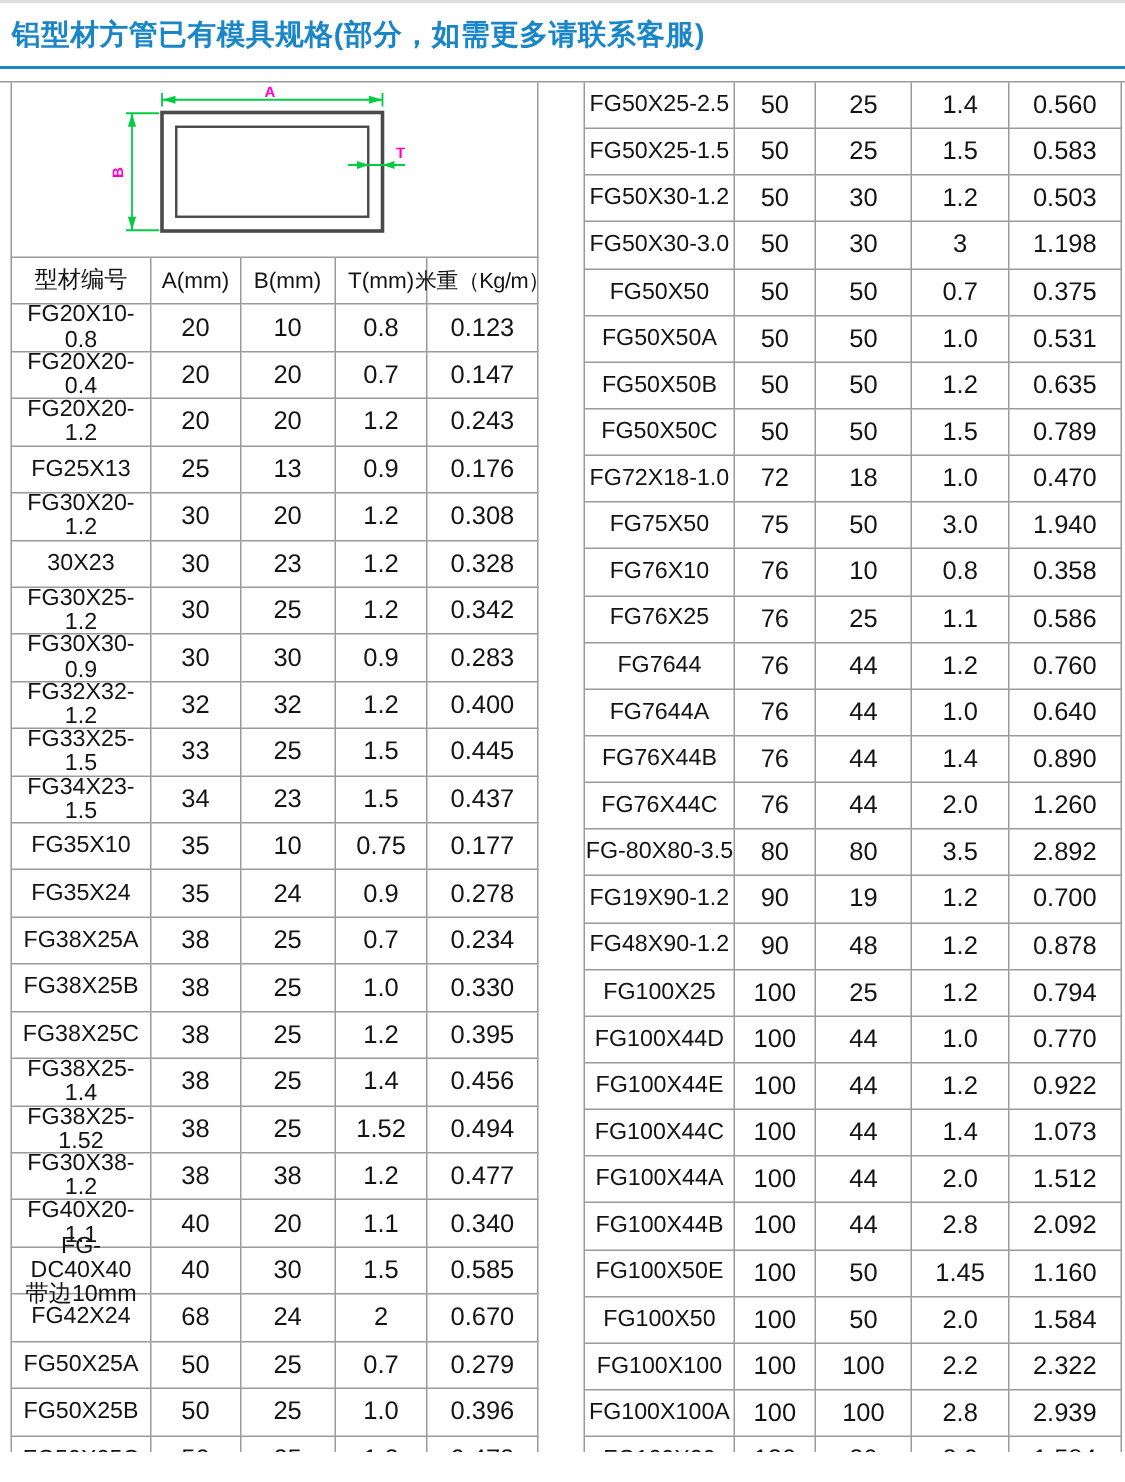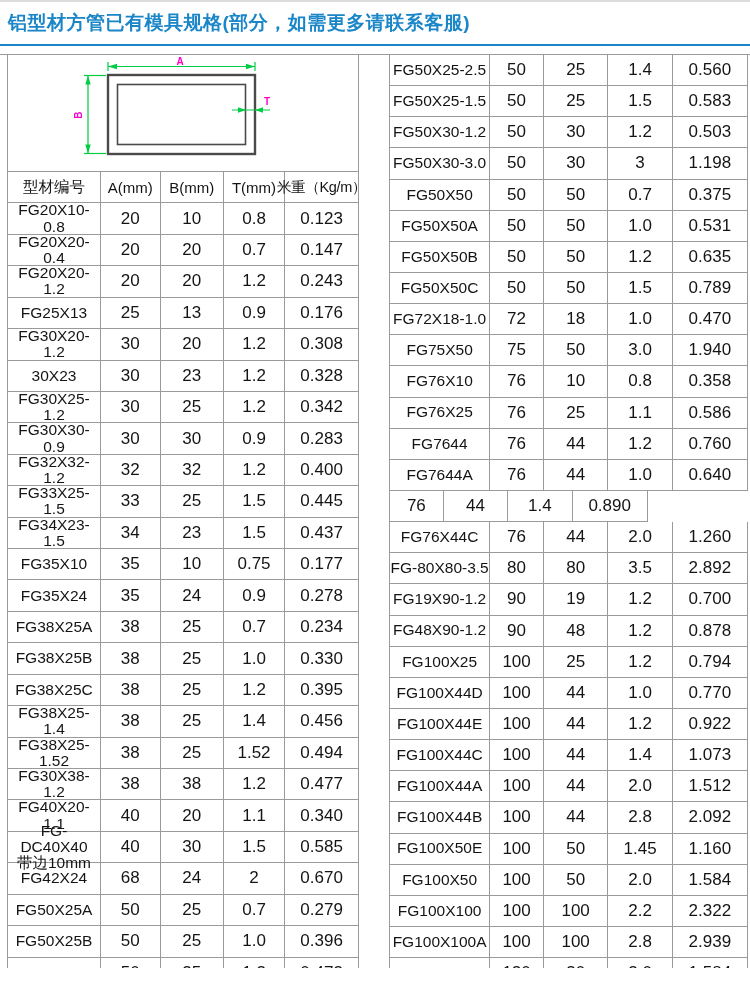--- a/index.html
+++ b/index.html
@@ -381,20 +381,21 @@
               <div class="tcell c4">0.760</div>
             </div>
             <div class="trow">
               <div class="tcell c0">FG7644A</div>
               <div class="tcell c1">76</div>
               <div class="tcell c2">44</div>
               <div class="tcell c3">1.0</div>
               <div class="tcell c4">0.640</div>
             </div>
             <div class="trow">
+              <div class="tcell c0">FG76X44B</div>
               <div class="tcell c1">76</div>
               <div class="tcell c2">44</div>
               <div class="tcell c3">1.4</div>
               <div class="tcell c4">0.890</div>
             </div>
             <div class="trow">
               <div class="tcell c0">FG76X44C</div>
               <div class="tcell c1">76</div>
               <div class="tcell c2">44</div>
               <div class="tcell c3">2.0</div>

